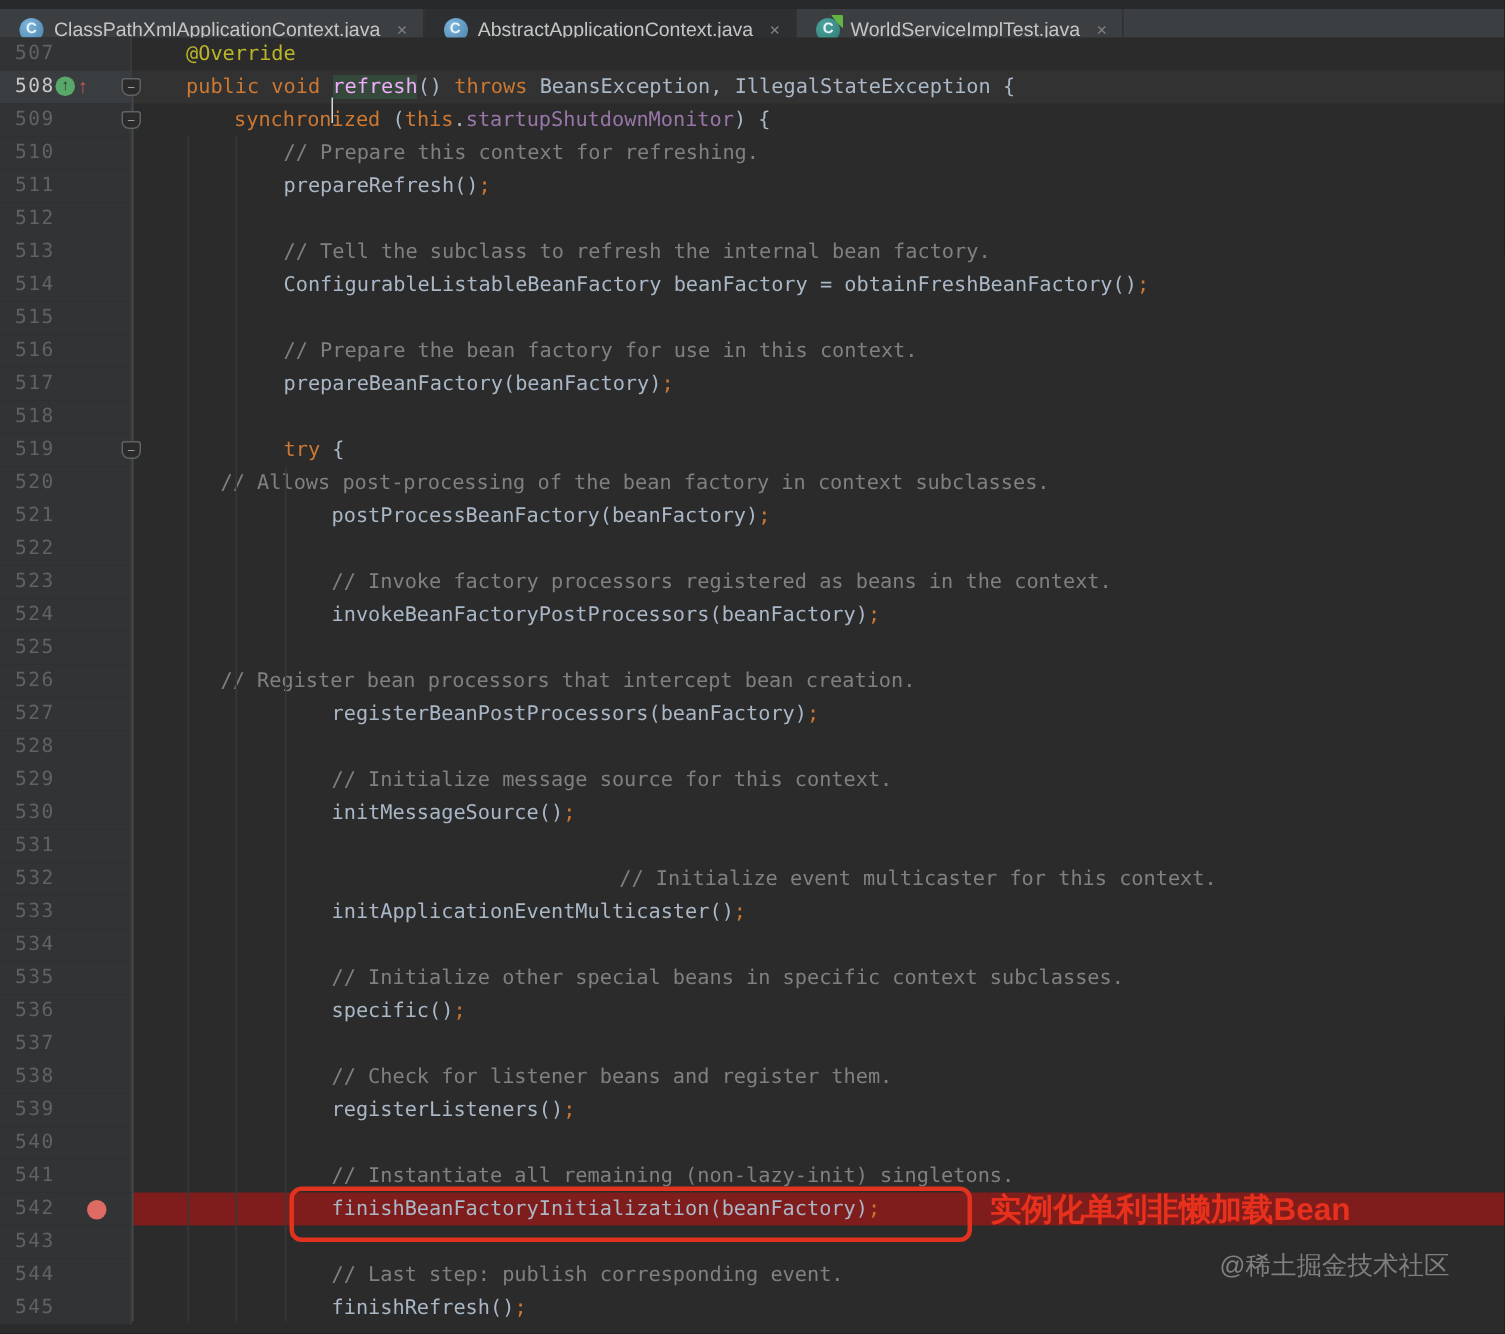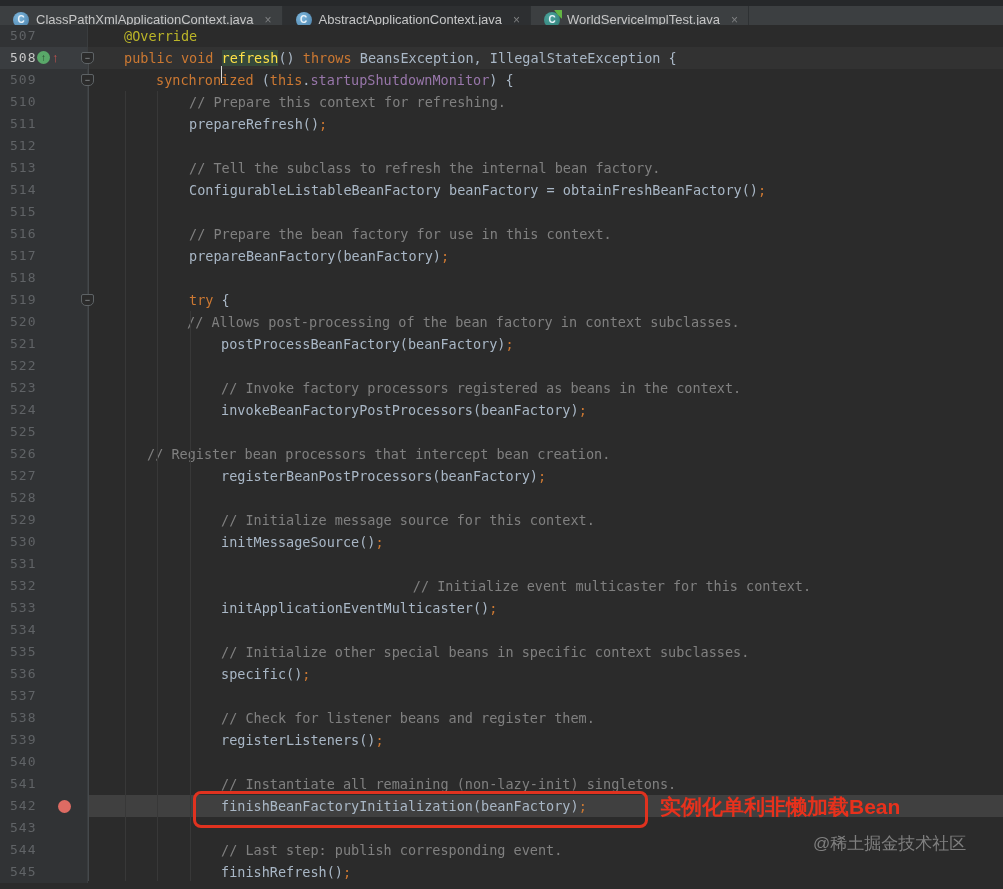--- a/index.html
+++ b/index.html
@@ -54,29 +54,29 @@
   .row { position:relative; display:flex; height:22px; }
   .gutter {
     flex:0 0 88px; width:88px; background:#313335; position:relative;
     border-right:1px solid #3a3d3f; color:#606366; font-size:13px;
   }
   .gutter .ln { position:absolute; left:10px; top:0; line-height:22px; letter-spacing:1px; }
   .codearea { flex:1; position:relative; white-space:pre; color:#a9b7c6; }
   .row.current .codearea { background:#323232; }
   .row.current .gutter { background:#3a3d40; }
   .row.current .gutter .ln { color:#c8c8c8; }
-  .row.bp .codearea { background:#404040; }
+  .row.bp .codearea { background:#7f1d1d; }
 
   
   .s-kw  { color:#cc7832; }
   .s-ann { color:#bbb529; }
   .s-cm  { color:#808080; }
   .s-tx  { color:#a9b7c6; }
   .s-fld { color:#9876aa; }
-  .s-msel{ color:#fde047; background:#35493b; }
+  .s-msel{ color:#f0abfc; background:#35493b; }
   .caret { display:inline-block; width:0; position:relative; }
   .caret::after { content:""; position:absolute; left:-1px; top:3px; width:1.5px; height:17px; background:#d9d9d9; }
 
   
   .bp-dot {
     position:absolute; left:58px; top:5px; width:13px; height:13px;
     border-radius:50%; background:#dd6b63;
   }
   .override-marker {
     position:absolute; left:37px; top:4px; width:13px; height:13px; border-radius:50%;
@@ -220,21 +220,21 @@
         <div class="row">
           <div class="gutter">
             <span class="ln">519</span>
           </div>
           <div class="codearea" style="padding-left: 101px;"><span class="fold-marker">−</span><span class="s-kw">try</span><span class="s-tx"> {</span></div>
         </div>
         <div class="row">
           <div class="gutter">
             <span class="ln">520</span>
           </div>
-          <div class="codearea" style="padding-left: 99px;"><span class="s-cm">// Allows post-processing of the bean factory in context subclasses.</span></div>
+          <div class="codearea" style="padding-left: 59px;"><span class="s-cm">// Allows post-processing of the bean factory in context subclasses.</span></div>
         </div>
         <div class="row">
           <div class="gutter">
             <span class="ln">521</span>
           </div>
           <div class="codearea" style="padding-left: 133px;"><span class="s-tx">postProcessBeanFactory(beanFactory)</span><span class="s-kw">;</span></div>
         </div>
         <div class="row">
           <div class="gutter">
             <span class="ln">522</span>

